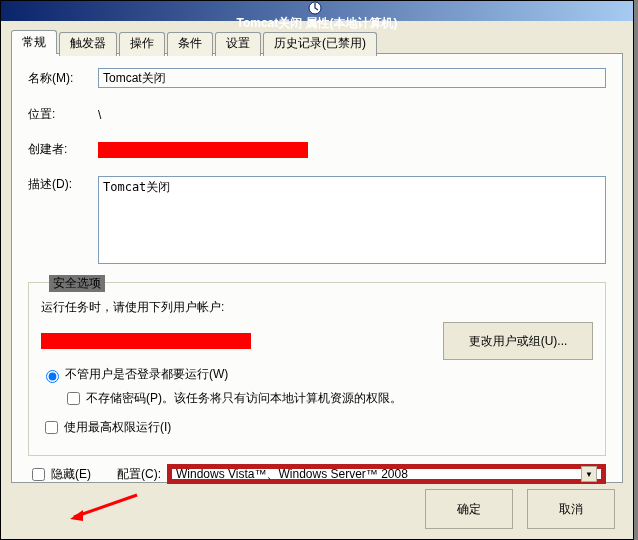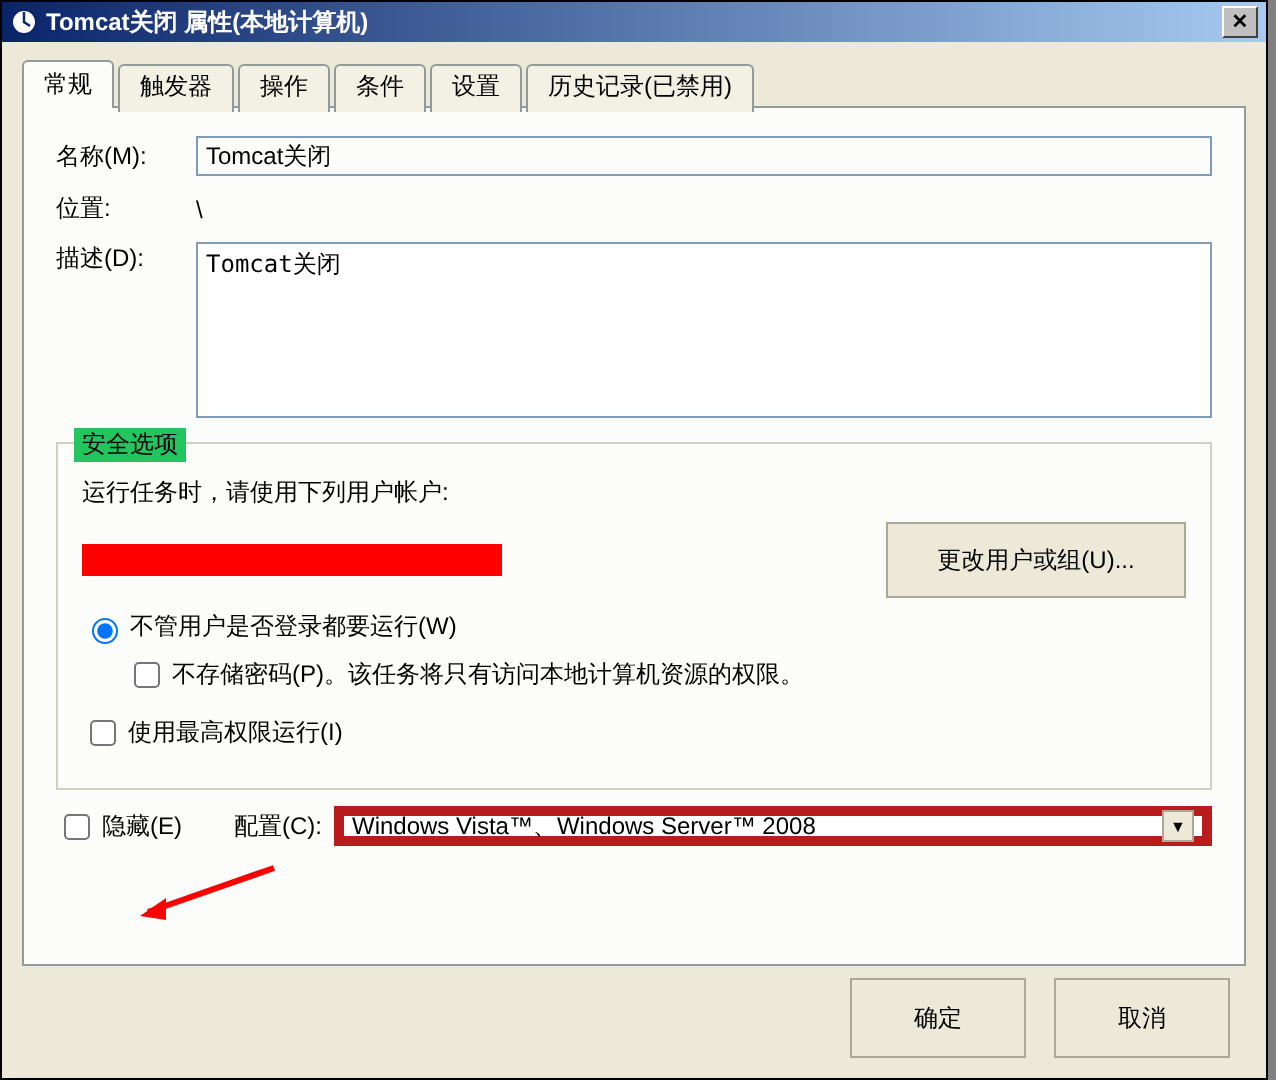--- a/index.html
+++ b/index.html
@@ -20,20 +20,21 @@
     border: 1px solid #000;
   }
   .titlebar {
     height: 20px;
     background: linear-gradient(to right, #0a246a, #a6caf0);
     color: #fff;
     display: flex;
     align-items: center;
     padding: 0 4px;
     font-weight: bold;
+    flex-direction: column;
   }
   .titlebar-icon {
     width: 14px; height: 14px;
     display: inline-flex; align-items: center; justify-content: center;
     margin-right: 4px;
   }
   .titlebar-text { flex: 1; font-size: 12px; }
   .close-btn {
     width: 18px; height: 16px;
     background: #c0c0c0;
@@ -67,21 +68,21 @@
   }
   .tab.inactive { background: #f3f1e4; top: 2px; padding-top:2px; padding-bottom:2px;}
   .tab.active { background: #fcfcfa; z-index: 3; }
   .panel {
     border: 1px solid #919b9c;
     background: #fcfcfa;
     padding: 14px 16px 10px 16px;
     height: 430px;
     position: relative;
   }
-  .row { display: flex; align-items: center; margin-bottom: 8px; }
+  .row { display: flex; align-items: center; margin-bottom: 18px; }
   .lbl { width: 70px; }
   .textinput {
     flex: 1;
     height: 20px;
     border: 1px solid #7f9db9;
     background: #fff;
     padding: 1px 4px;
     font-size: 12px;
   }
   .textinput[readonly] { background: #fcfcfa; }
@@ -99,22 +100,22 @@
     height: 16px;
   }
   .fieldset {
     border: 1px solid #d0d0bf;
     padding: 10px 12px 12px 12px;
     margin-top: 12px;
     position: relative;
   }
   .legend {
     position: absolute;
-    top: -8px; left: 8px;
-    background: #22c55e;
+    top: -8px; left: 20px;
+    background: #737373;
     padding: 0 4px;
     font-family: Liberation Serif, serif;
   }
   .sec-row { margin: 6px 0; display: flex; align-items: center; }
   .radio, .check { margin-right: 6px; }
   .btn {
     background: #ece9d8;
     border: 1px solid #aca899;
     padding: 2px 0;
     height: 38px;
@@ -185,20 +186,24 @@
       <div class="row">
         <span class="lbl">名称(M):</span>
         <input class="textinput" readonly="" value="Tomcat关闭" style="">
       </div>
 
       <div class="row">
         <span class="lbl">位置:</span>
         <span>\</span>
       </div>
 
+      <div class="row">
+        <span class="lbl">创建者:</span>
+        <div class="redact" style="width:210px"></div>
+      </div>
 
       <div class="row" style="align-items:flex-start">
         <span class="lbl">描述(D):</span>
         <textarea class="textarea" style="">Tomcat关闭</textarea>
       </div>
 
       <div class="fieldset">
         <div class="legend">安全选项</div>
 
         <div class="sec-row">

